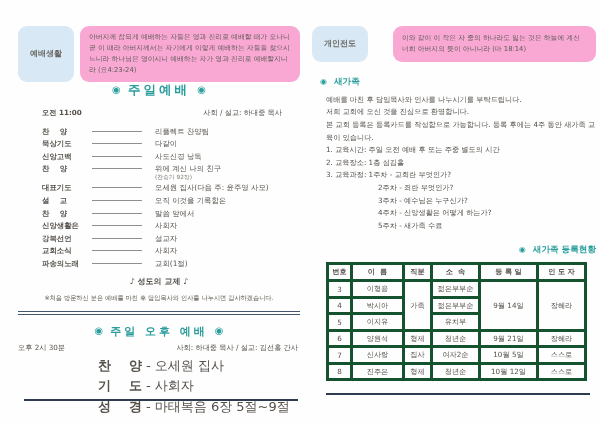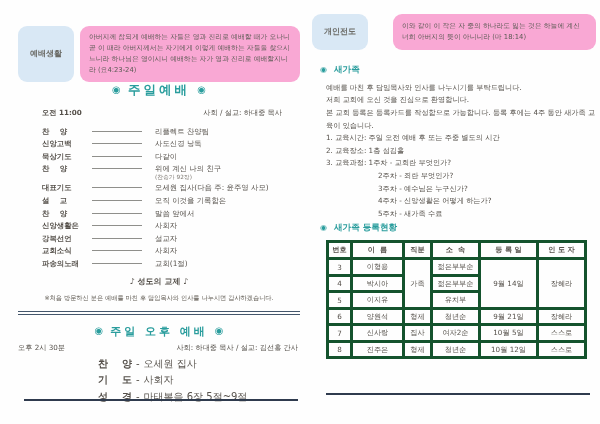--- a/index.html
+++ b/index.html
@@ -12,21 +12,21 @@
     overflow: hidden;
     color: #55504a;
   }
   .page { position: absolute; top: 0; height: 424px; }
   .page-left  { left: 18px;  width: 282px; }
   .page-right { left: 312px; width: 284px; }
 
   
   .verse-row { display: flex; gap: 6px; align-items: stretch; }
   .page-left .verse-row { margin-top: 26px; }
-  .page-right .verse-row { margin-top: 14px; gap: 25px; }
+  .page-right .verse-row { margin-top: 26px; gap: 25px; }
   .verse-label {
     flex: 0 0 56px; background: #d9e8f5; border-radius: 9px;
     display: flex; align-items: center; justify-content: center;
     font-size: 8px; font-weight: bold; color: #6b6b66;
   }
   .verse-text {
     flex: 1; background: #f9a8d4; border-radius: 9px;
     padding: 6px 9px; font-size: 6.8px; line-height: 1.6; color: #5c5b55;
   }
   .page-right .verse-text { padding: 7px 9px; }
@@ -63,21 +63,21 @@
   .fellowship-title { font-size: 8px; font-weight: bold; color: #55504a; }
   .fellowship-note { font-size: 6.2px; color: #5c574f; margin-top: 7px; }
 
   .double-rule { margin-top: 8px; height: 4px; border-top: 1.5px solid #44566b; border-bottom: 1px solid #44566b; }
 
   
   .pm-meta { display: flex; justify-content: space-between; font-size: 7.2px; margin-top: 4px; }
   .pm-meta .meta-time { font-weight: normal; }
   .pm-meta .meta-leaders { margin-right: 2px; }
   .pm-list { margin-top: 4px; margin-left: 80px; }
-  .pm-row { font-size: 10px; margin-bottom: 2.4px; }
+  .pm-row { font-size: 13px; margin-bottom: 2.4px; }
   .pm-label { font-weight: bold; white-space: pre; }
   .pm-sep { margin: 0 4px; }
 
   .bottom-rule-left  { position: absolute; left: 6px; right: 2px; bottom: 23px; border-bottom: 2px solid #2f3b4e; }
   .bottom-rule-right { position: absolute; left: 14px; right: 6px; bottom: 29px; border-bottom: 2px solid #2f3b4e; }
 
   
   .section-head {
     color: #2a9d9d; font-weight: bold; font-size: 8.6px;
     margin-top: 14px; margin-left: 8px;
@@ -122,28 +122,28 @@
       <span class="meta-leaders">사회 / 설교: 하대중 목사</span>
     </div>
 
     <div class="svc-list">
       <div class="svc-row">
         <span class="svc-label">찬    양</span>
         <span class="svc-dash"></span>
         <span class="svc-content"><span>리플렉트 찬양팀</span></span>
       </div>
       <div class="svc-row">
+        <span class="svc-label">묵상기도</span>
+        <span class="svc-dash"></span>
+        <span class="svc-content"><span>다같이</span></span>
+      </div>
+      <div class="svc-row">
         <span class="svc-label">신앙고백</span>
         <span class="svc-dash"></span>
         <span class="svc-content"><span>사도신경 낭독</span></span>
-      </div>
-      <div class="svc-row">
-        <span class="svc-label">묵상기도</span>
-        <span class="svc-dash"></span>
-        <span class="svc-content"><span>다같이</span></span>
       </div>
       <div class="svc-row">
         <span class="svc-label">찬    양</span>
         <span class="svc-dash"></span>
         <span class="svc-content"><span>위에 계신 나의 친구</span><span class="svc-sub">(찬송가 92장)</span></span>
       </div>
       <div class="svc-row">
         <span class="svc-label">대표기도</span>
         <span class="svc-dash"></span>
         <span class="svc-content"><span>오세원 집사(다음 주: 윤주영 사모)</span></span>
@@ -236,21 +236,21 @@
       <div class="nf-line">본 교회 등록은 등록카드를 작성함으로 가능합니다. 등록 후에는 4주 동안 새가족 교육이 있습니다.</div>
       <div class="nf-line">1. 교육시간: 주일 오전 예배 후 또는 주중 별도의 시간</div>
       <div class="nf-line">2. 교육장소: 1층 섬김홀</div>
       <div class="nf-line">3. 교육과정: 1주차 - 교회란 무엇인가?</div>
       <div class="nf-line indent">2주차 - 죄란 무엇인가?</div>
       <div class="nf-line indent">3주차 - 예수님은 누구신가?</div>
       <div class="nf-line indent">4주차 - 신앙생활은 어떻게 하는가?</div>
       <div class="nf-line indent">5주차 - 새가족 수료</div>
     </div>
 
-    <div class="section-head" style="margin-top:2px;">
+    <div class="section-head" style="margin-top:12px;text-align:right;">
       <span class="bullseye">◉</span>
       <span>새가족 등록현황</span>
     </div>
 
     <table class="registry-table">
       <colgroup>
         <col class="col-no">
           <col class="col-name">
           <col class="col-role">
         <col class="col-group">

